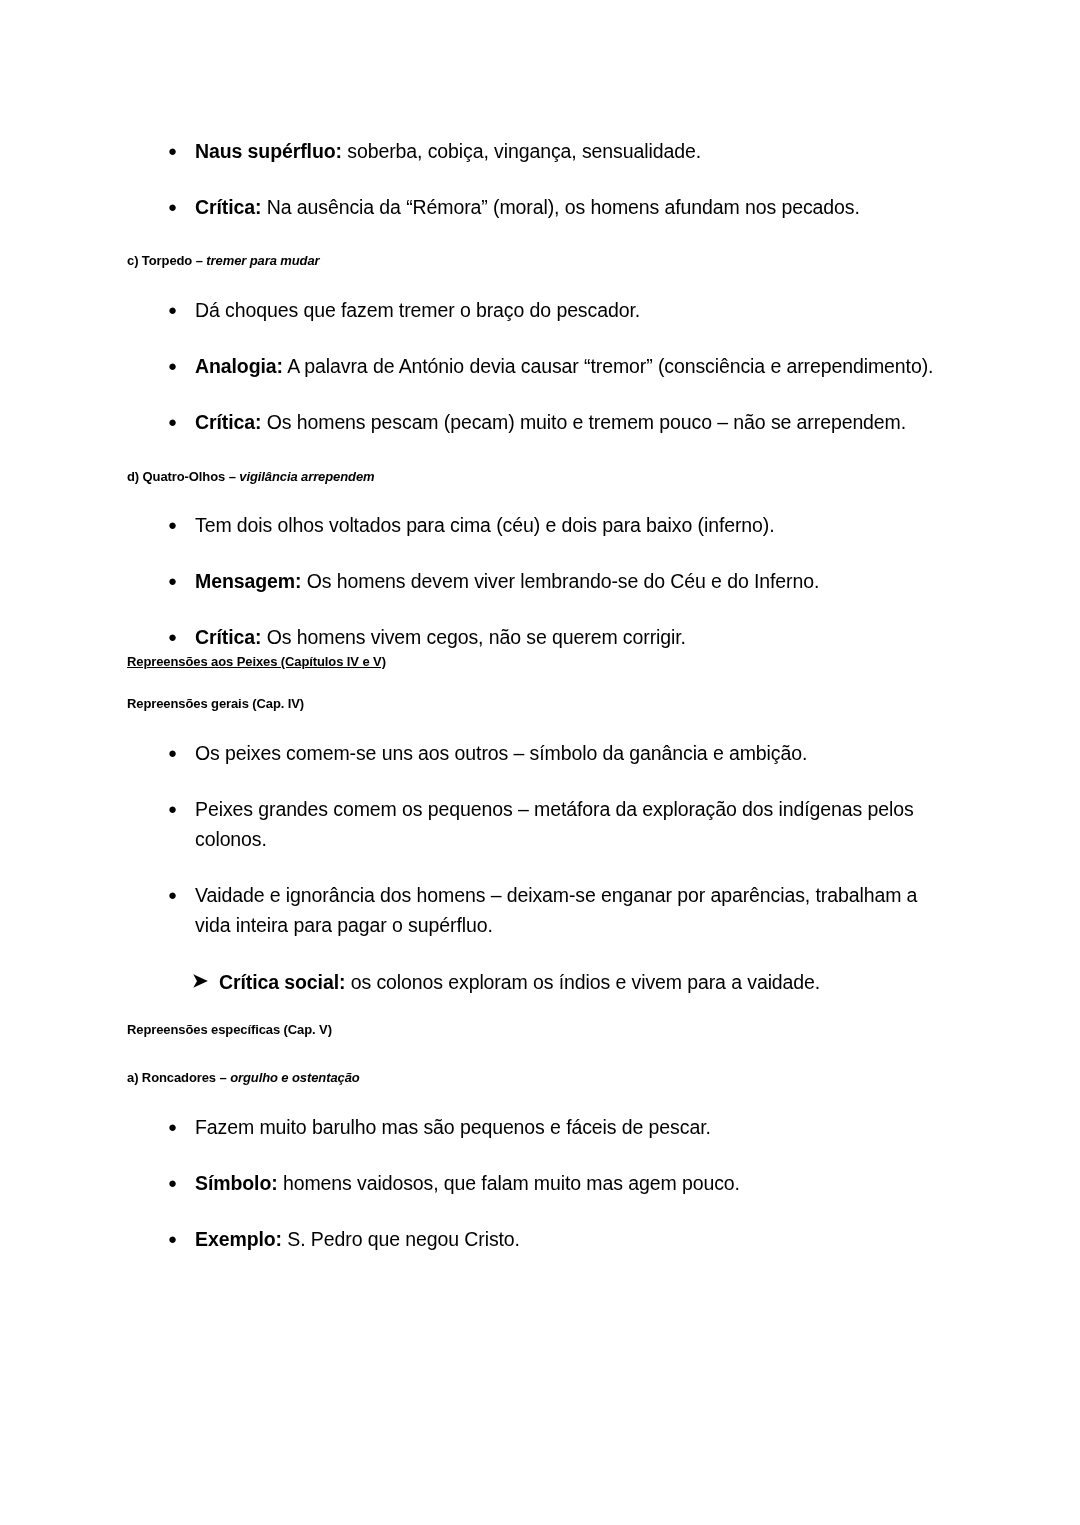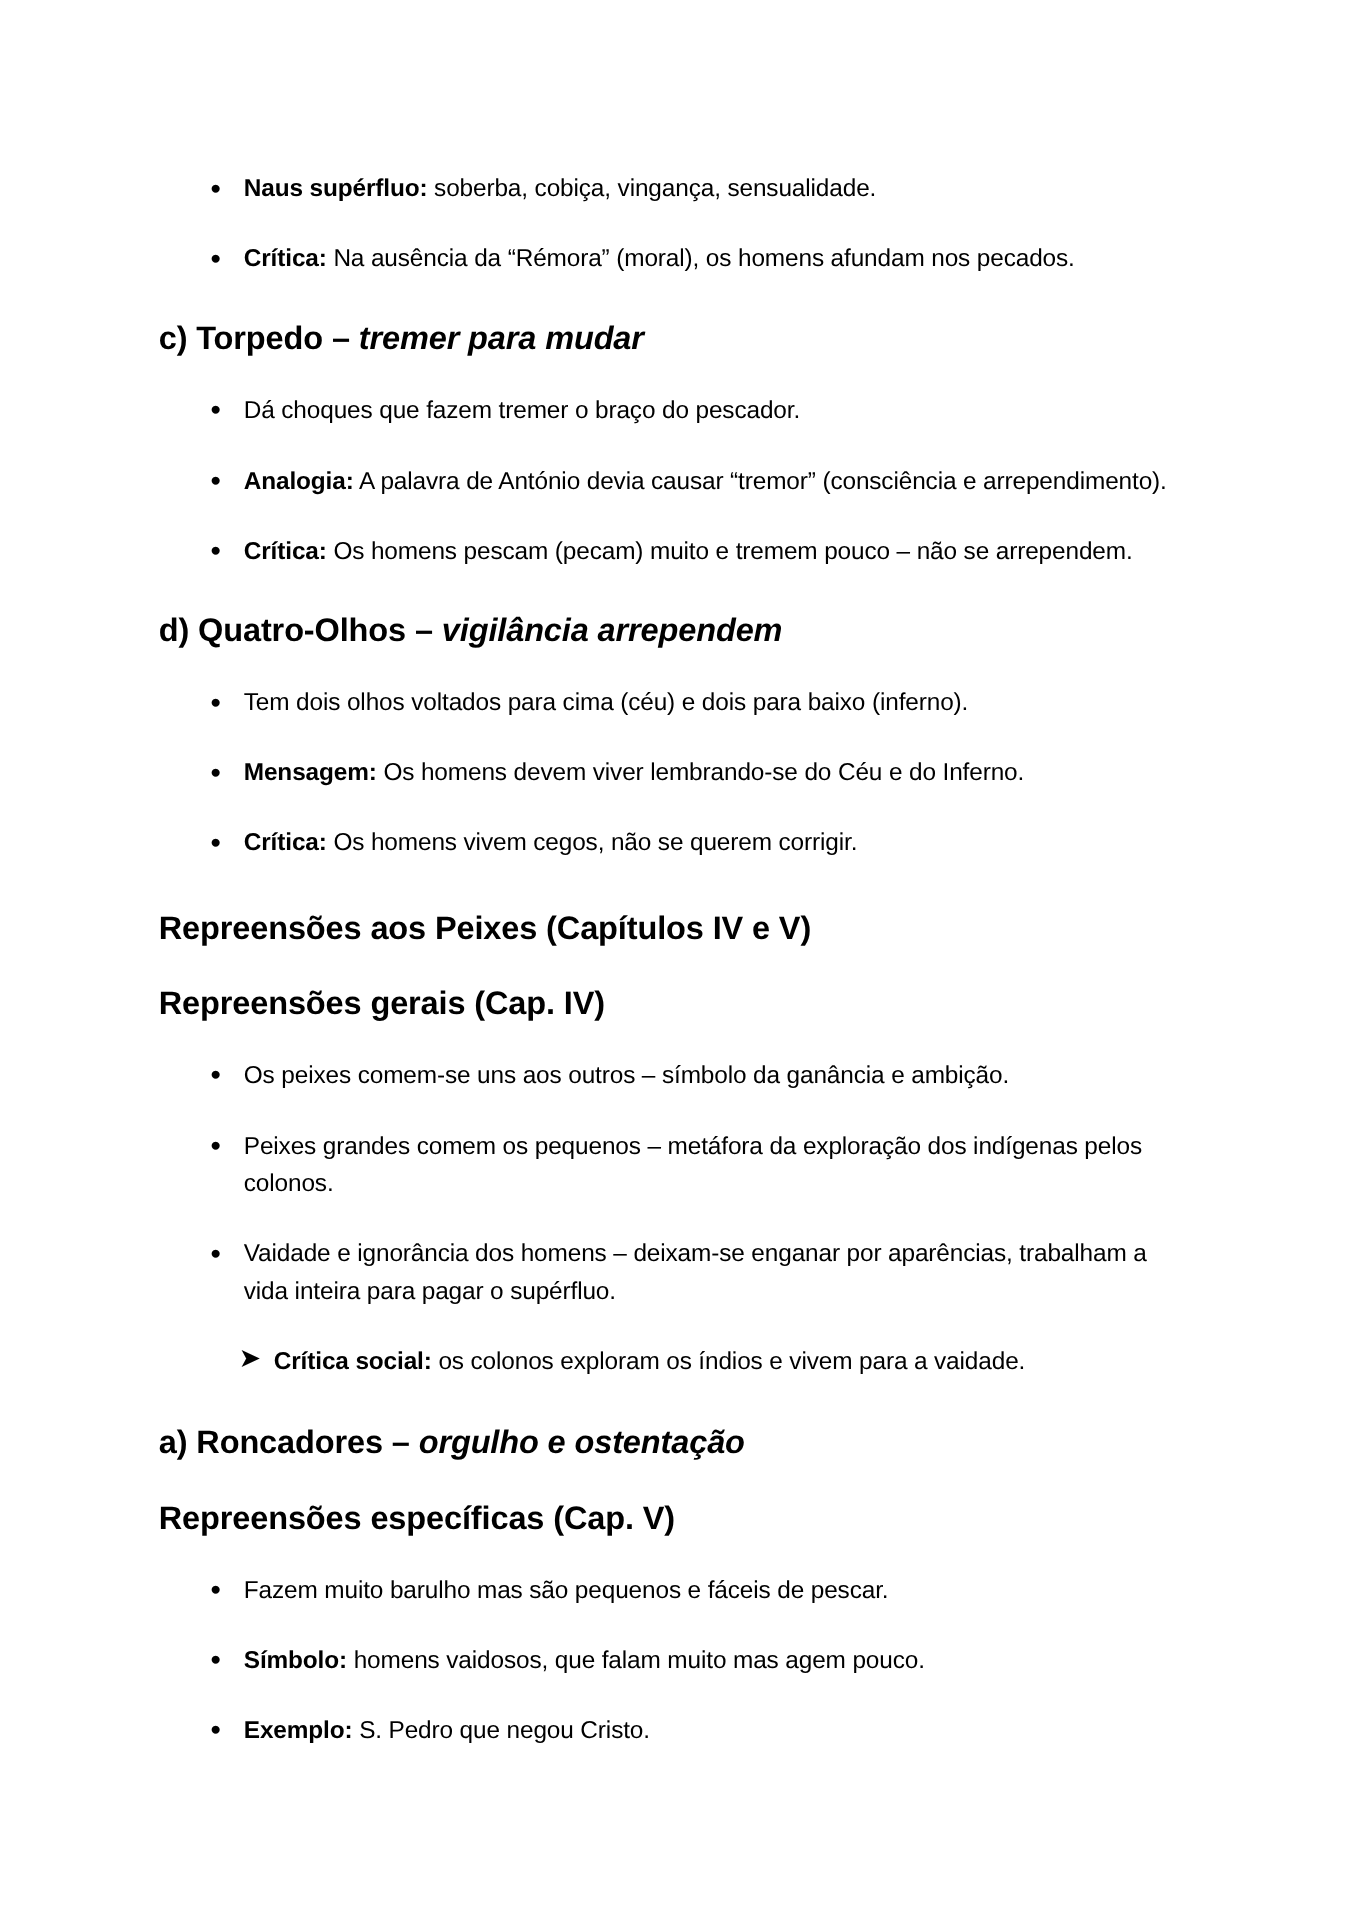--- a/index.html
+++ b/index.html
@@ -22,35 +22,35 @@
     background: #ffffff;
     box-sizing: border-box;
     padding: 112px 125px 0 127px;
   }
   .doc-body {
     width: 830px;
   }
 
   
   .heading {
-    font-size: 26px;
+    font-size: 13px;
     font-weight: bold;
     line-height: 1.42;
     margin: 0 0 0 0;
     letter-spacing: -0.1px;
   }
   .heading .em {
     font-style: italic;
     font-weight: bold;
   }
   .h-sub {
     margin-top: 30px;
   }
   .h-section {
-    margin-top: 34px;
+    text-decoration: underline;
   }
   .h-section-tight {
     margin-top: 24px;
   }
 
   
   ul.bullets {
     list-style: none;
     margin: 0;
     padding: 0;
@@ -147,23 +147,23 @@
         <span class="marker">●</span><span class="lead"></span><span>Peixes grandes comem os pequenos – metáfora da exploração dos indígenas pelos colonos.</span>
       </li>
       <li>
         <span class="marker">●</span><span class="lead"></span><span>Vaidade e ignorância dos homens – deixam-se enganar por aparências, trabalham a vida inteira para pagar o supérfluo.</span>
       </li>
       <li class="sub">
         <span class="marker">➤</span><span class="lead">Crítica social:</span><span> os colonos exploram os índios e vivem para a vaidade.</span>
       </li>
     </ul>
 
+    <p class="heading h-section-tight"><span>Repreensões específicas (Cap. V)</span></p>
+
     <p class="heading h-sub"><span>a) Roncadores – </span><span class="em">orgulho e ostentação</span></p>
-
-    <p class="heading h-section-tight"><span>Repreensões específicas (Cap. V)</span></p>
 
     <ul class="bullets">
       <li>
         <span class="marker">●</span><span class="lead"></span><span>Fazem muito barulho mas são pequenos e fáceis de pescar.</span>
       </li>
       <li>
         <span class="marker">●</span><span class="lead">Símbolo:</span><span> homens vaidosos, que falam muito mas agem pouco.</span>
       </li>
       <li>
         <span class="marker">●</span><span class="lead">Exemplo:</span><span> S. Pedro que negou Cristo.</span>

